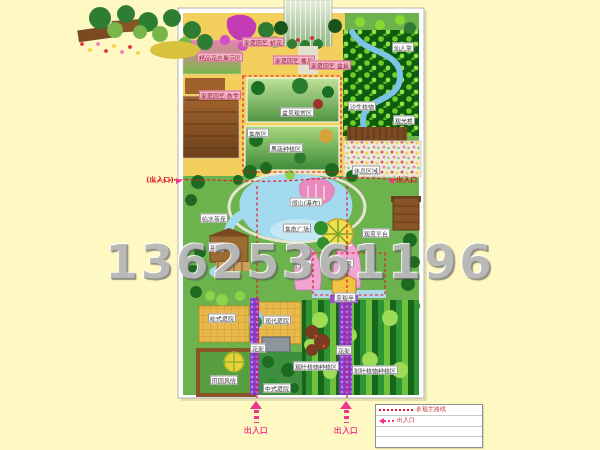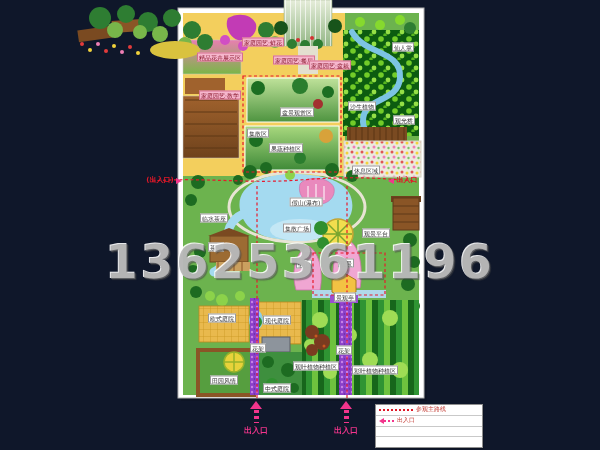--- a/index.html
+++ b/index.html
@@ -1,16 +1,16 @@
 <!DOCTYPE html>
 <html style="--route: #e01828; --gate: #f2358c;"><head>
 <meta charset="utf-8">
 <style>
   html,body{margin:0;padding:0;background:#ffffff;}
-  .page{position:relative;width:600px;height:450px;background:#0f172a;overflow:hidden;
+  .page{position:relative;width:600px;height:450px;background:#fef9c3;overflow:hidden;
         font-family:"DejaVu Sans","Liberation Sans",sans-serif;}
   .artwork{position:absolute;left:0;top:0;z-index:1;}
   .label-layer{position:absolute;left:0;top:0;width:600px;height:450px;z-index:3;pointer-events:none;}
   .mlabel{position:absolute;transform:translate(-50%,-50%);white-space:nowrap;
           font-size:6px;line-height:7px;color:#333;}
   .mlabel.white{background:#ffffff;border:0.5px solid #9a9a9a;padding:0 1px;}
   .mlabel.pink{background:#f6b7cd;border:0.5px solid #d6708f;color:#8a1a2e;padding:0 1px;}
   
   .wm{position:absolute;left:0;width:600px;text-align:center;z-index:5;pointer-events:none;
       font-weight:700;color:rgba(135,135,135,0.55);

